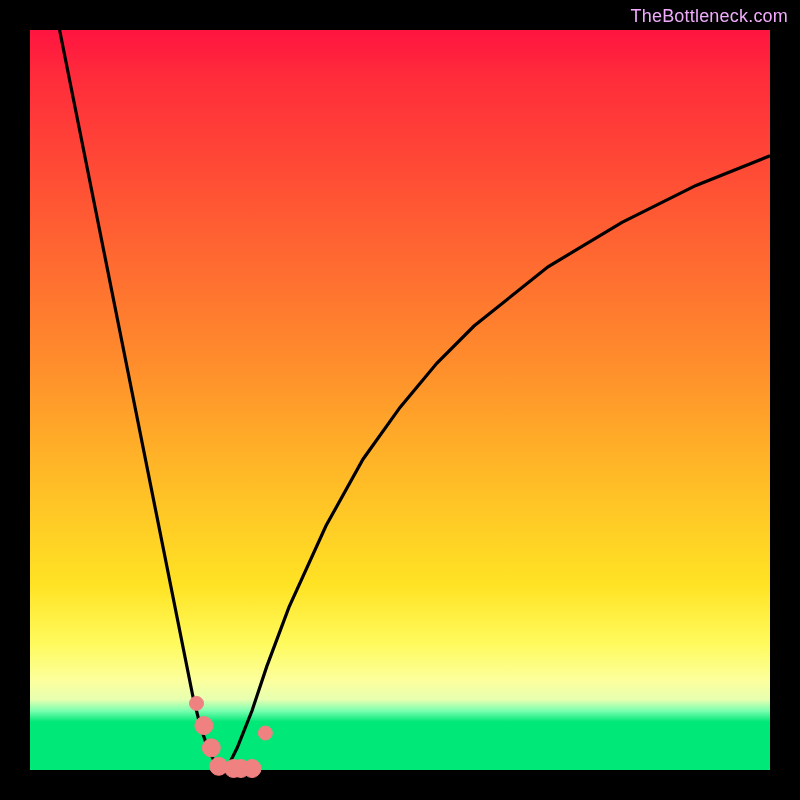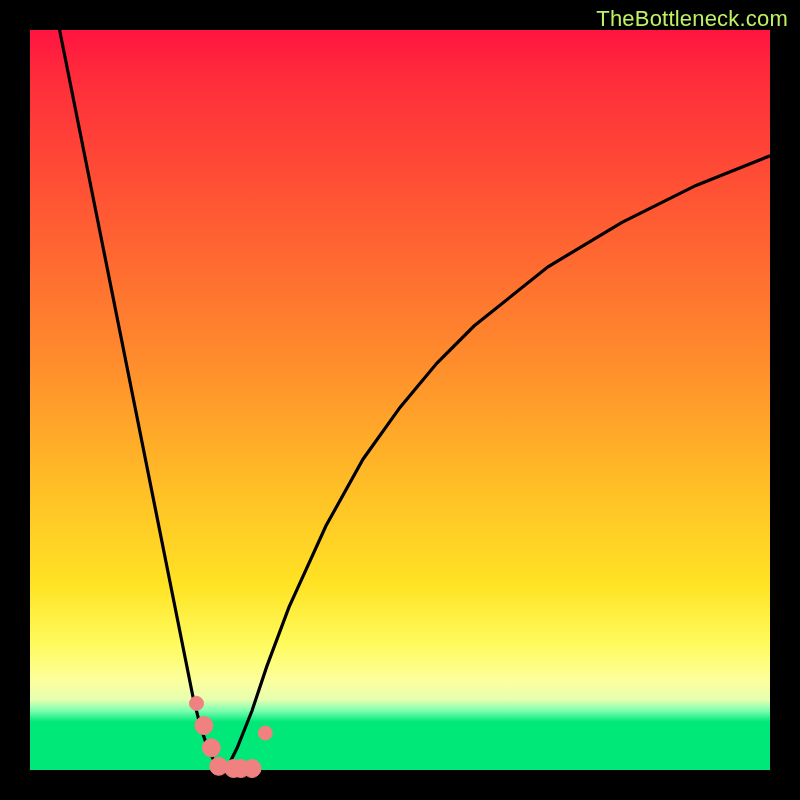--- a/index.html
+++ b/index.html
@@ -37,22 +37,22 @@
       #e6ffb0 90.5%,
       #7bffb0 92%,
       #00e877 93.5%,
       #00e877 100%
     );
   }
   .watermark {
     position: absolute;
     top: 6px;
     right: 12px;
-    color: #bef264;
-    font-size: 22px;
+    color: #f0abfc;
+    font-size: 18px;
     letter-spacing: 0.2px;
     user-select: none;
   }
   svg.curves {
     position: absolute;
     left: 0;
     top: 0;
     width: 740px;
     height: 740px;
     overflow: visible;

